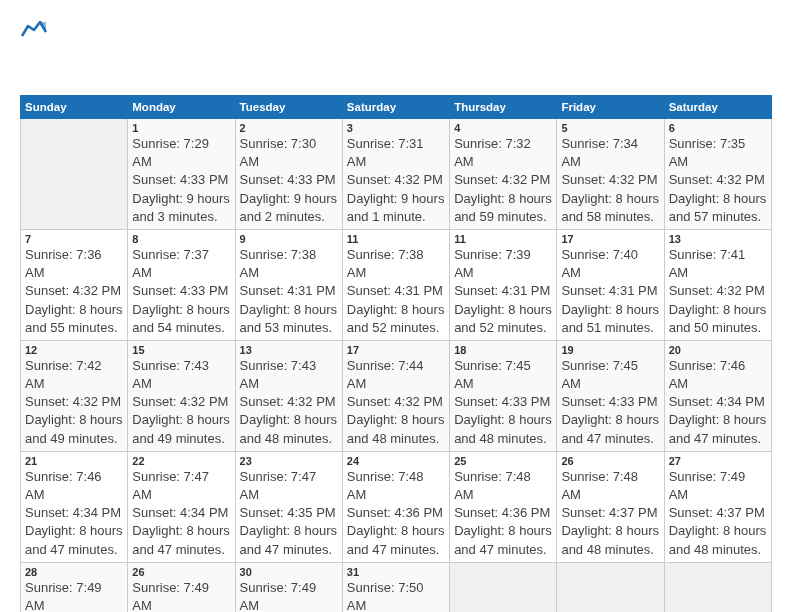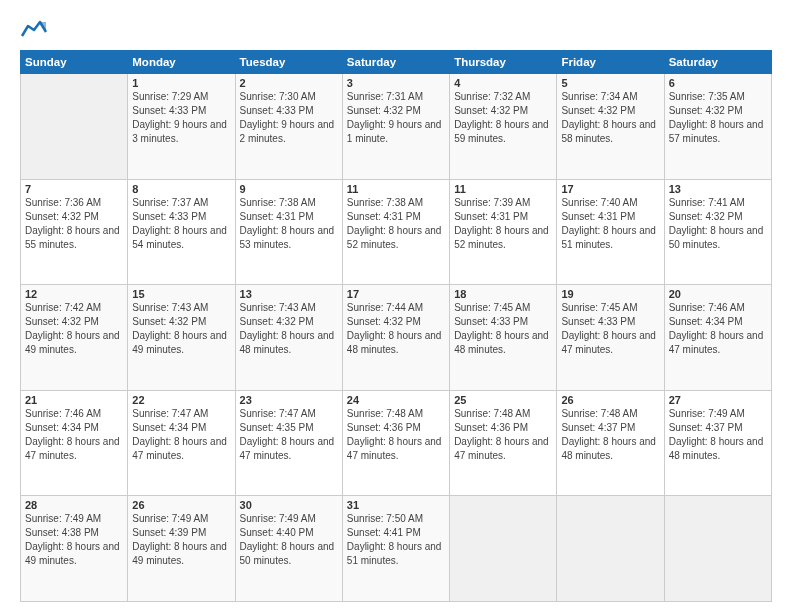--- a/index.html
+++ b/index.html
@@ -9,20 +9,21 @@
       font-family: Arial, sans-serif;
       background: #fff;
       overflow: hidden;
     }
     .page {
       width: 792px;
       height: 612px;
       padding: 18px 20px 10px 20px;
       display: flex;
       flex-direction: column;
+      gap: 45px;
     }
     .header {
       display: flex;
       justify-content: space-between;
       align-items: flex-start;
       margin-bottom: 10px;
     }
     .logo {
       display: flex;
       align-items: center;
@@ -77,21 +78,21 @@
     .calendar tr:nth-child(odd) td { background: #f9f9f9; }
     .calendar tr:nth-child(even) td { background: #fff; }
     .day-num {
       font-size: 11px;
       font-weight: bold;
       color: #333;
       display: block;
       margin-bottom: 1px;
     }
     .cell-text {
-      font-size: 10px;
+      font-size: 13px;
       color: #444;
       line-height: 1.4;
     }
     .empty-cell { background: #f0f0f0 !important; }
   </style>
 </head>
 <body>
 
 <div class="page">
   <div class="header">

